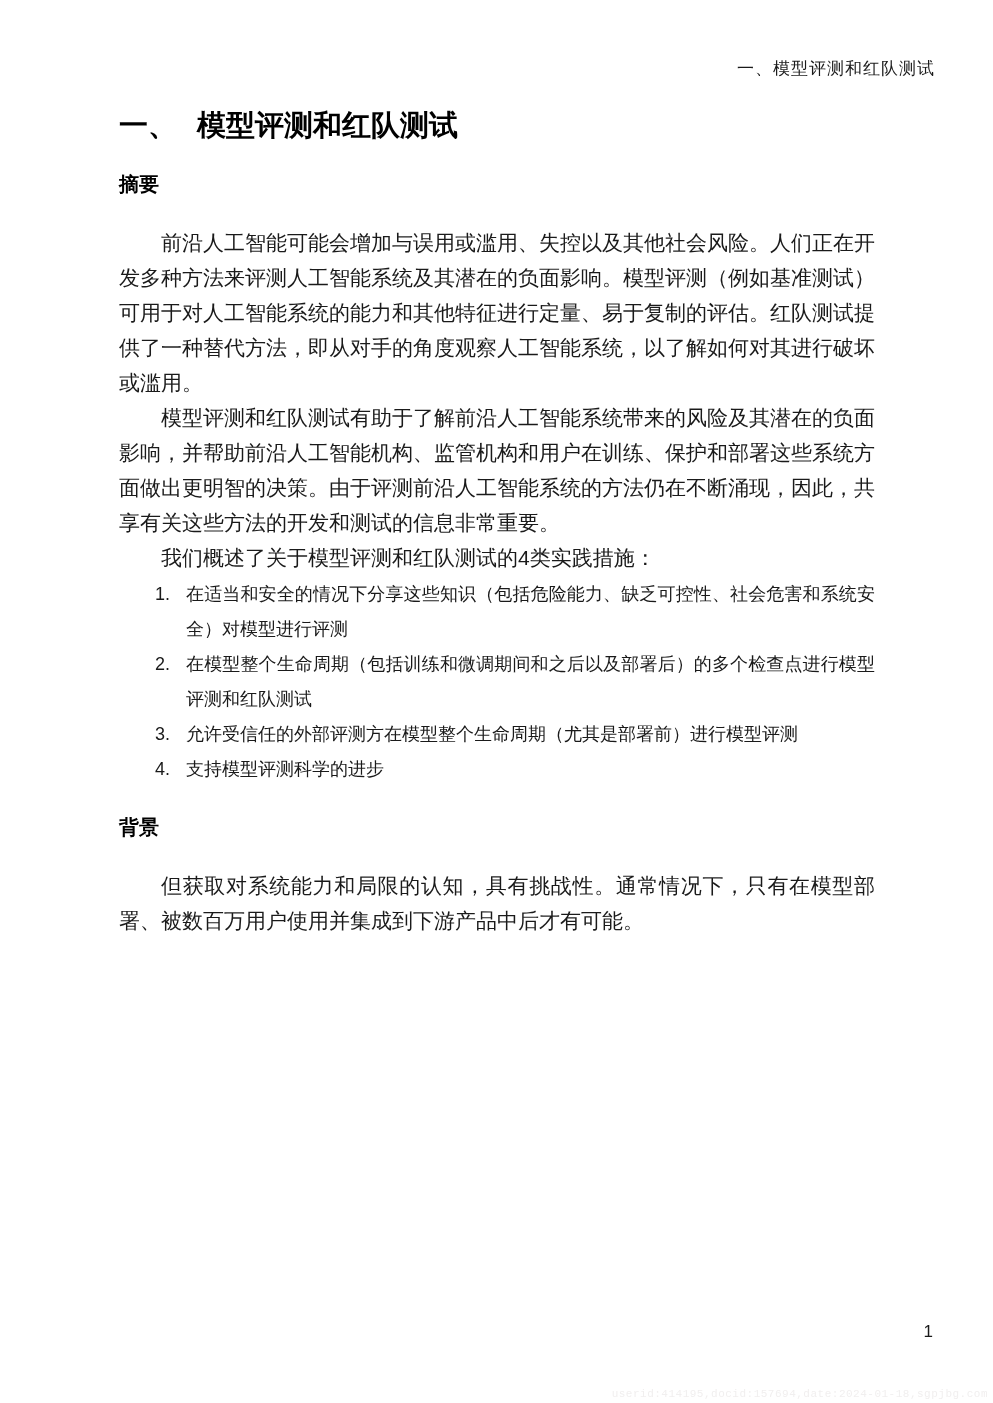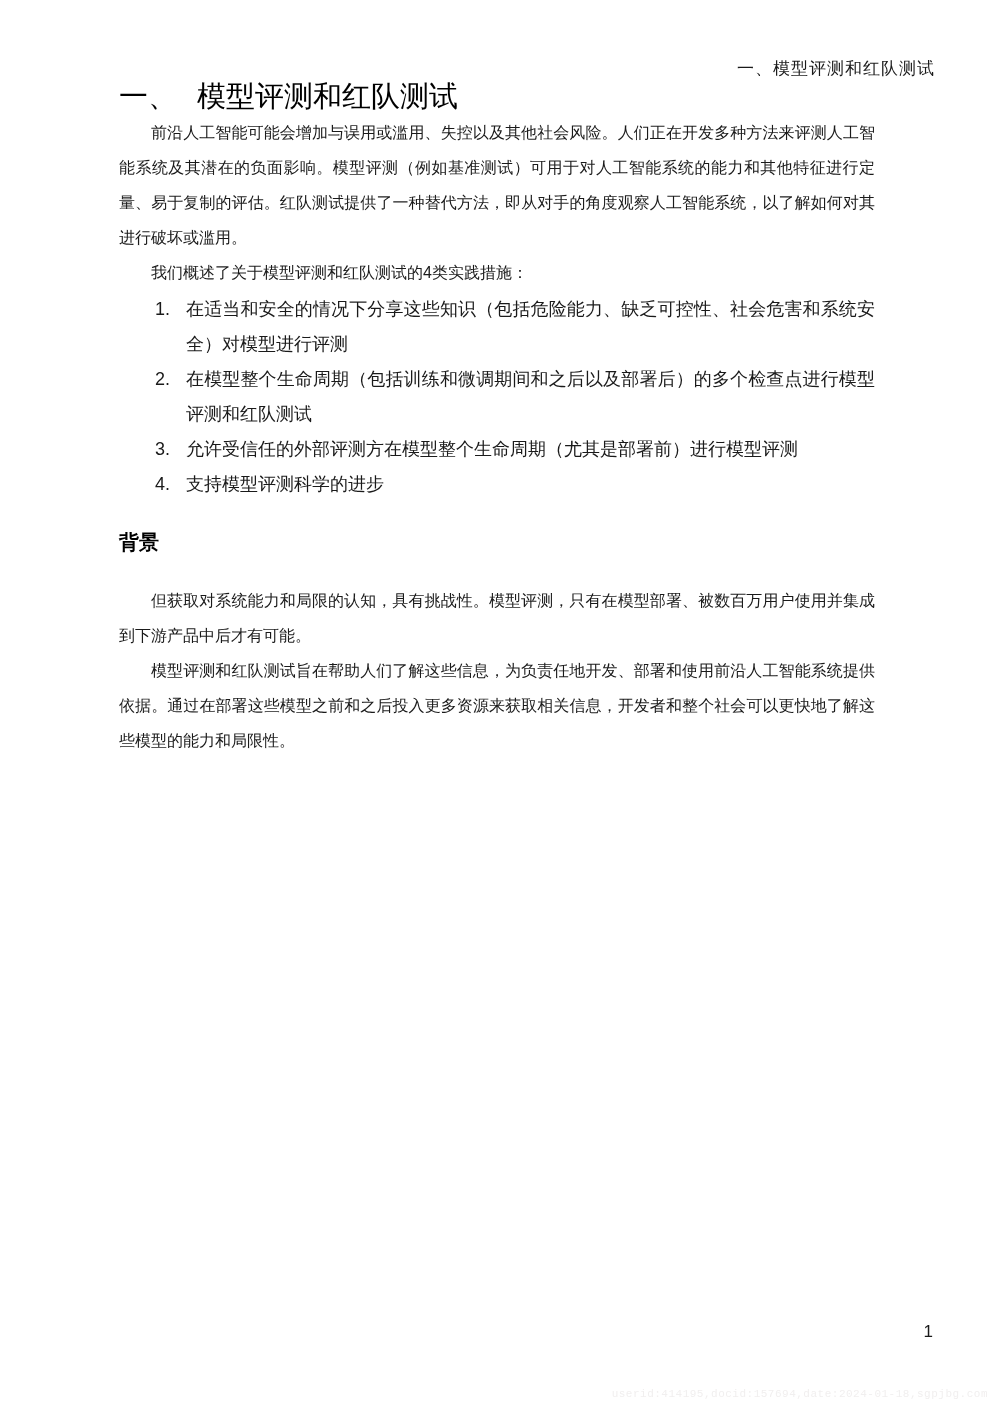--- a/index.html
+++ b/index.html
@@ -13,31 +13,31 @@
   }
   .running-header{
     position:absolute;top:57px;right:58px;
     font-size:17px;line-height:24px;color:#1a1a1a;
     letter-spacing:1px;
   }
   .content{
     position:absolute;left:119px;right:118px;top:0;
   }
   .doc-title{
-    margin:0;padding-top:78px;
-    font-size:29px;line-height:37px;font-weight:normal;color:#000;
+    margin:0;padding-top:107px;
+    font-size:29px;line-height:37px;font-weight:bold;color:#000;
   }
   .doc-title .title-number{margin-right:20px;}
   .section-heading{
     font-size:20px;line-height:27px;font-weight:bold;color:#000;
     margin:27px 0 27px 0;
   }
   .para{
     margin:0;
-    font-size:16px;line-height:35px;
+    font-size:21px;line-height:35px;
     text-align:justify;
     text-indent:2em;
     color:#1a1a1a;
   }
   .num-list{
     list-style:none;
     margin:2px 0 0 0;
     padding:0 0 0 67px;
     font-size:18px;line-height:35px;
     color:#1a1a1a;
@@ -66,35 +66,36 @@
 <body>
 
 <div class="page">
 
   <div class="running-header">一、模型评测和红队测试</div>
 
   <div class="content">
 
     <h1 class="doc-title"><span class="title-number">一、</span><span>模型评测和红队测试</span></h1>
 
+    <h2 class="section-heading">摘要</h2>
 
     <p class="para">前沿人工智能可能会增加与误用或滥用、失控以及其他社会风险。人们正在开发多种方法来评测人工智能系统及其潜在的负面影响。模型评测（例如基准测试）可用于对人工智能系统的能力和其他特征进行定量、易于复制的评估。红队测试提供了一种替代方法，即从对手的角度观察人工智能系统，以了解如何对其进行破坏或滥用。</p>
+    <p class="para">模型评测和红队测试有助于了解前沿人工智能系统带来的风险及其潜在的负面影响，并帮助前沿人工智能机构、监管机构和用户在训练、保护和部署这些系统方面做出更明智的决策。由于评测前沿人工智能系统的方法仍在不断涌现，因此，共享有关这些方法的开发和测试的信息非常重要。</p>
     <p class="para">我们概述了关于模型评测和红队测试的4类实践措施：</p>
 
     <ol class="num-list">
       <li><span class="li-num">1.</span><span>在适当和安全的情况下分享这些知识（包括危险能力、缺乏可控性、社会危害和系统安全）对模型进行评测</span></li>
       <li><span class="li-num">2.</span><span>在模型整个生命周期（包括训练和微调期间和之后以及部署后）的多个检查点进行模型评测和红队测试</span></li>
       <li><span class="li-num">3.</span><span>允许受信任的外部评测方在模型整个生命周期（尤其是部署前）进行模型评测</span></li>
       <li><span class="li-num">4.</span><span>支持模型评测科学的进步</span></li>
     </ol>
 
     <h2 class="section-heading">背景</h2>
 
-    <p class="para">但获取对系统能力和局限的认知，具有挑战性。模型评测，只有在模型部署、被数百万用户使用并集成到下游产品中后才有可能。</p>
-    <p class="para">模型评测和红队测试旨在帮助人们了解这些信息，为负责任地开发、部署和使用前沿人工智能系统提供依据。通过在部署这些模型之前和之后投入更多资源来获取相关信息，开发者和整个社会可以更快地了解这些模型的能力和局限性。</p>
+    <p class="para">但获取对系统能力和局限的认知，具有挑战性。通常情况下，只有在模型部署、被数百万用户使用并集成到下游产品中后才有可能。</p>
 
   </div>
 
   <div class="page-number">1</div>
 
   <div class="watermark">userid:414195,docid:157694,date:2024-01-18,sgpjbg.com</div>
 
 </div>
 
 </body></html>

